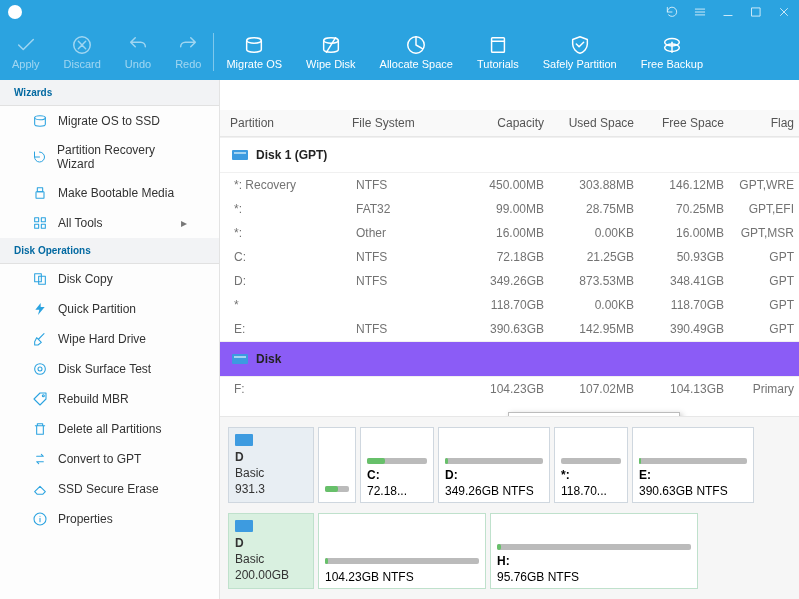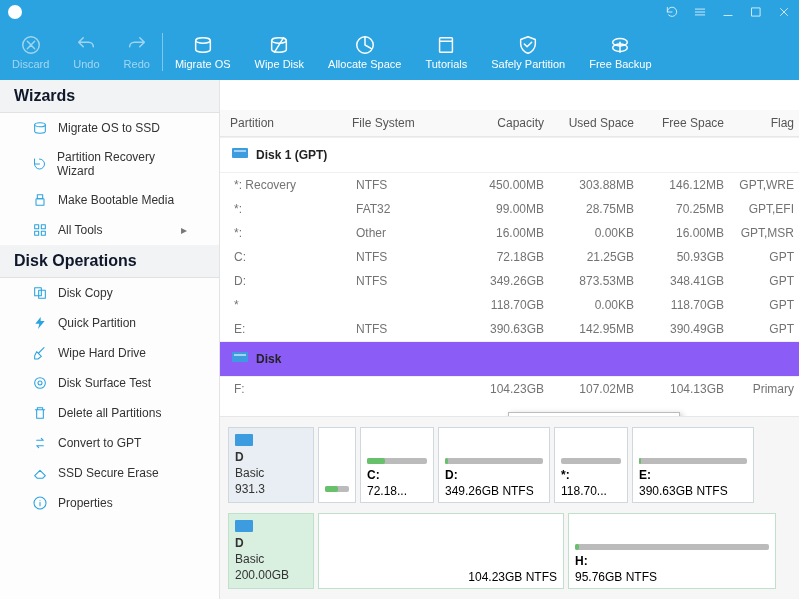--- a/index.html
+++ b/index.html
@@ -9,31 +9,31 @@
 .titlebar .right { margin-left: auto; display: flex; gap: 14px; align-items: center; }
 .titlebar .right svg, .titlebar .right span { width: 14px; height: 14px; opacity: .9; }
 .toolbar { height: 56px; background: #2ba3e0; display: flex; align-items: center; }
 .tbtn { display: flex; flex-direction: column; align-items: center; justify-content: center; color: #fff; height: 100%; padding: 0 12px; gap: 2px; cursor: pointer; }
 .tbtn.dis { opacity: .55; }
 .tbtn .lbl { font-size: 11px; white-space: nowrap; }
 .tbtn .ic { width: 22px; height: 22px; display:flex; align-items:center; justify-content:center;}
 .toolbar .sep { width: 1px; height: 38px; background: rgba(255,255,255,.4); }
 .main { display: flex; height: calc(599px - 24px - 56px); }
 .sidebar { width: 220px; border-right: 1px solid #e3e3e3; background: #fdfdfd; overflow:hidden;}
-.side-hdr { background: #f2f3f5; padding: 7px 14px; font-weight: 700; font-size: 16px; color: #0f172a; border-bottom:1px solid #e1e1e1;}
+.side-hdr { background: #f2f3f5; padding: 7px 14px; font-weight: 700; font-size: 10px; color: #0369a1; border-bottom:1px solid #e1e1e1;}
 .side-item { display: flex; align-items: center; gap: 10px; padding: 7px 32px; color: #333; cursor: pointer; }
 .side-item .ic { width: 16px; height: 16px; display:flex; align-items:center; justify-content:center; color:#2ba3e0;}
 .side-item .arrow { margin-left:auto; color:#777;}
 .content { flex: 1; display: flex; flex-direction: column; overflow: hidden; margin-top: 30px; }
 .cols { display: grid; grid-template-columns: 122px 108px 90px 90px 90px 70px 64px; padding: 6px 10px; background: #f9f9f9; border-bottom: 1px solid #e7e7e7; color:#555; font-size:11px;}
 .cols > div:nth-child(1){ text-align:left;}
 .cols > div:nth-child(2){ text-align:left;}
 .cols > div { text-align: right; padding-right:6px;}
 .list { flex:1; overflow:hidden; position:relative;}
-.disk-hdr { display:flex; gap:8px; padding:10px 12px; font-weight:700; color:#222; background:#fff; border-bottom:1px solid #f0f0f0; border-top:1px solid #f0f0f0;}
+.disk-hdr { display:flex; align-items:center; gap:8px; padding:10px 12px; font-weight:700; color:#222; background:#fff; border-bottom:1px solid #f0f0f0; border-top:1px solid #f0f0f0;}
 .disk-hdr.sel { background:#8b5cf6; }
 .diskic { width:16px; height:10px; background:#3d9be0; border-radius:1px; position:relative;}
 .diskic:after{content:"";position:absolute;inset:2px;border-top:2px solid #a5d4f2;}
 .row { display:grid; grid-template-columns: 122px 108px 90px 90px 90px 70px 64px; padding:5px 10px; color:#737373; font-size:12px;}
 .row > div { text-align:right; padding-right:6px; white-space:nowrap; overflow:hidden; text-overflow:ellipsis;}
 .row > div:nth-child(1), .row > div:nth-child(2){ text-align:left; padding-left:4px;}
 .chart { background:#f6f6f6; border-top:1px solid #e7e7e7; padding:10px 8px; display:flex; flex-direction:column; gap:10px;}
 .card { display:flex; gap:4px; align-items:stretch; }
 .info { width:86px; background:#e8eef3; border:1px solid #cfd7df; padding:6px 6px; font-size:11px; color:#333; display:flex; flex-direction:column; justify-content:center; gap:2px;}
 .info.green { background:#d9f0e0; border-color:#bfe1cc;}
@@ -70,20 +70,28 @@
       <span style="cursor: pointer;"><svg width="100%" height="100%" viewBox="0 0 24 24" stroke="currentColor" fill="none" stroke-width="1.6" stroke-linecap="round" stroke-linejoin="round">
           <path d="M6 6 L18 18 M18 6 L6 18"></path>
         </svg></span>
     </div>
 </div>
 
 <div class="toolbar" id="toolbar">
     <div class="tbtn dis">
       <div class="ic">
         <svg width="100%" height="100%" viewBox="0 0 24 24" stroke="currentColor" fill="none" stroke-width="1.6" stroke-linecap="round" stroke-linejoin="round">
+          <path d="M4 12 L9 17 L20 6"></path>
+        </svg>
+      </div>
+      <div class="lbl">Apply</div>
+    </div>
+    <div class="tbtn dis">
+      <div class="ic">
+        <svg width="100%" height="100%" viewBox="0 0 24 24" stroke="currentColor" fill="none" stroke-width="1.6" stroke-linecap="round" stroke-linejoin="round">
           <circle cx="12" cy="12" r="9"></circle>
           <path d="M8 8 L16 16 M16 8 L8 16"></path>
         </svg>
       </div>
       <div class="lbl">Discard</div>
     </div>
     <div class="tbtn dis">
       <div class="ic">
         <svg width="100%" height="100%" viewBox="0 0 24 24" stroke="currentColor" fill="none" stroke-width="1.6" stroke-linecap="round" stroke-linejoin="round">
           <path d="M9 4 L4 9 L9 14 M4 9 H15 A5 5 0 0 1 20 14"></path>
@@ -225,20 +233,29 @@
         <span>Wipe Hard Drive</span>
       </div>
       <div class="side-item">
         <span class="ic">
           <svg width="100%" height="100%" viewBox="0 0 24 24" stroke="currentColor" fill="none" stroke-width="1.6" stroke-linecap="round" stroke-linejoin="round">
             <circle cx="12" cy="12" r="8"></circle>
             <circle cx="12" cy="12" r="3"></circle>
           </svg>
         </span>
         <span>Disk Surface Test</span>
+      </div>
+      <div class="side-item">
+        <span class="ic">
+          <svg width="100%" height="100%" viewBox="0 0 24 24" stroke="currentColor" fill="none" stroke-width="1.6" stroke-linecap="round" stroke-linejoin="round">
+            <path d="M3 12 L12 3 H21 V12 L12 21 Z"></path>
+            <circle cx="17" cy="7" r="1.5"></circle>
+          </svg>
+        </span>
+        <span>Rebuild MBR</span>
       </div>
       <div class="side-item">
         <span class="ic">
           <svg width="100%" height="100%" viewBox="0 0 24 24" stroke="currentColor" fill="none" stroke-width="1.6" stroke-linecap="round" stroke-linejoin="round">
             <path d="M5 7 H19 M8 7 V4 H16 V7 M7 7 V20 H17 V7"></path>
           </svg>
         </span>
         <span>Delete all Partitions</span>
       </div>
       <div class="side-item">
@@ -407,21 +424,21 @@
             <div>390.63GB NTFS</div>
           </div>
         </div>
         <div class="card">
           <div class="info green">
             <div class="iic"></div>
             <div class="t">D</div>
             <div>Basic</div>
             <div>200.00GB</div>
           </div>
-          <div class="block green" style="width: 246px; align-items: flex-end;">
+          <div class="block green" style="width: 168px;">
             <div class="bar">
               <div class="fill" style="width:2%"></div>
             </div>
             <div><b></b></div>
             <div>104.23GB NTFS</div>
           </div>
           <div class="block green" style="width: 208px;">
             <div class="bar">
               <div class="fill" style="width:2%"></div>
             </div>

